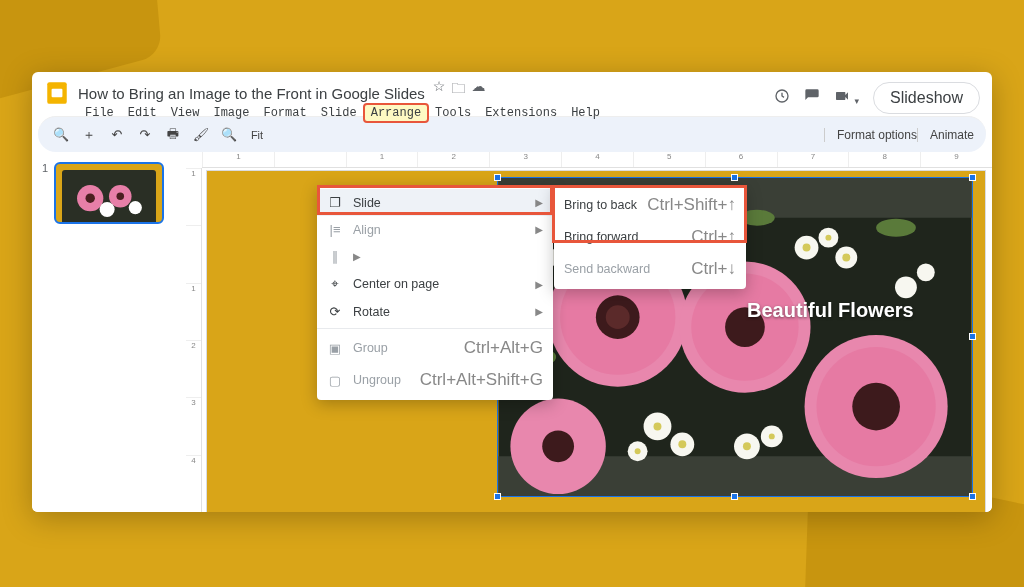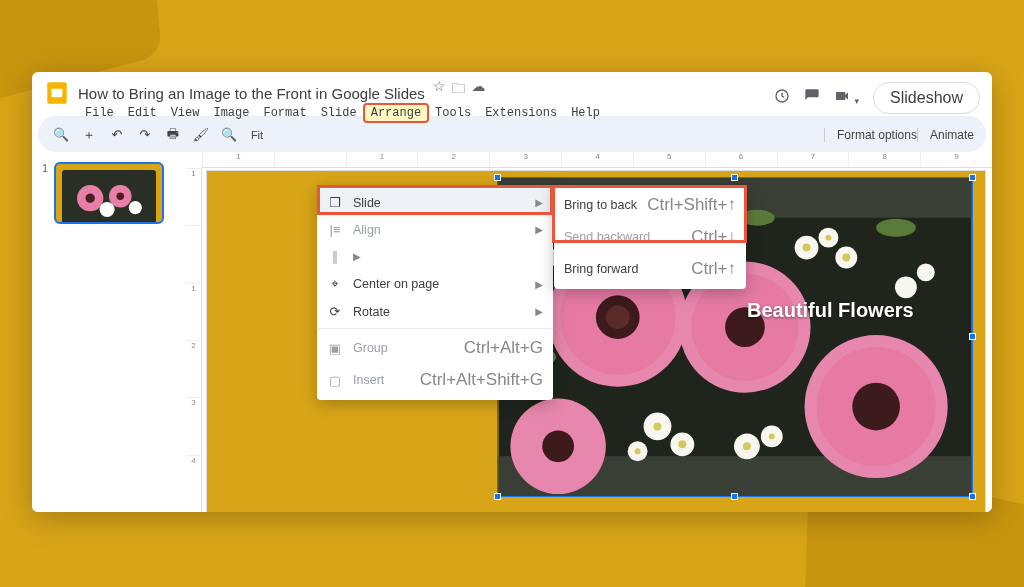--- a/index.html
+++ b/index.html
@@ -426,35 +426,35 @@
       <span class="dd-arrow">▶</span>
     </div>
     <div class="dd-sep"></div>
     <div class="dd-item disabled">
       <span class="dd-icon">▣</span>
       <span class="dd-label">Group</span>
       <span class="dd-shortcut">Ctrl+Alt+G</span>
     </div>
     <div class="dd-item disabled">
       <span class="dd-icon">▢</span>
-      <span class="dd-label">Insert</span>
+      <span class="dd-label">Ungroup</span>
       <span class="dd-shortcut">Ctrl+Alt+Shift+G</span>
     </div>
   </div>
   <div class="order-highlight"></div>
 
   <div class="submenu">
     <div class="dd-item">
       <span class="dd-label">Bring to back</span>
       <span class="dd-shortcut">Ctrl+Shift+↑</span>
     </div>
+    <div class="dd-item">
+      <span class="dd-label">Bring forward</span>
+      <span class="dd-shortcut">Ctrl+↑</span>
+    </div>
     <div class="dd-item disabled">
       <span class="dd-label">Send backward</span>
       <span class="dd-shortcut">Ctrl+↓</span>
     </div>
-    <div class="dd-item">
-      <span class="dd-label">Bring forward</span>
-      <span class="dd-shortcut">Ctrl+↑</span>
-    </div>
   </div>
   <div class="submenu-highlight"></div>
 
 </div>
 
 </body></html>

